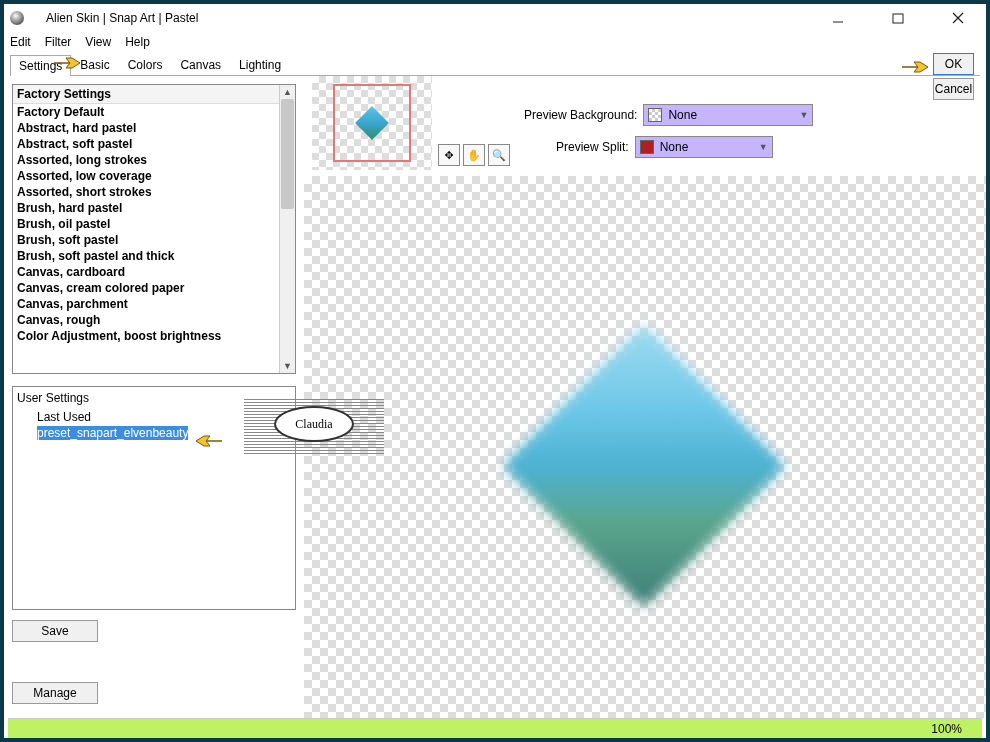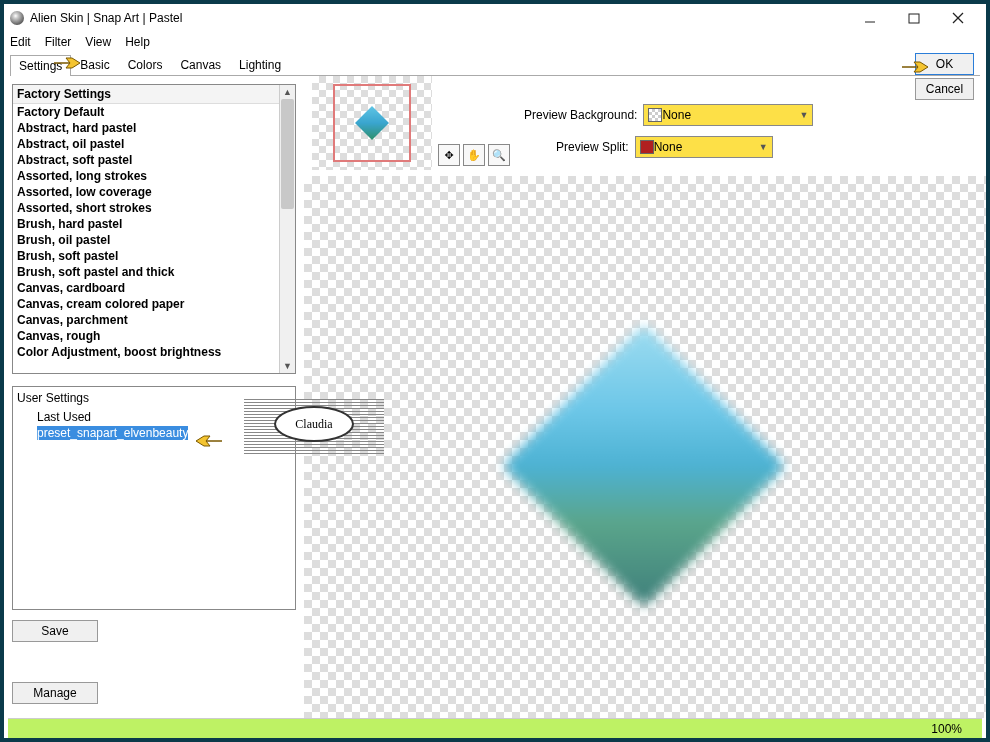--- a/index.html
+++ b/index.html
@@ -1,17 +1,17 @@
 <!DOCTYPE html>
 <html><head>
 <meta charset="utf-8">
 <style>
 * { box-sizing: border-box; margin: 0; padding: 0; font-family: "Segoe UI", Tahoma, sans-serif; font-size: 12px; }
 body { background: #fff; width: 990px; height: 742px; border: 4px solid #0a3a4a; position: relative; overflow: hidden; }
-.titlebar { height: 28px; background: #fff; display: flex; align-items: center; padding: 0 6px; }
+.titlebar { height: 28px; background: #fff; display: flex; align-items: center; padding: 0 6px; gap: 16px; }
 .title-icon { width: 14px; height: 14px; background: radial-gradient(circle at 40% 35%, #fff 0%, #ccc 20%, #222 100%); border-radius: 50%; margin-right: 6px; }
 .titlebar-title { flex: 1; }
 .win-ctrl { width: 44px; height: 26px; display: flex; align-items: center; justify-content: center; }
 .win-ctrl svg { width: 12px; height: 12px; }
 .menubar { height: 20px; padding: 0 6px; display: flex; gap: 14px; align-items: center; }
 .menubar span { cursor: default; }
 .tabbar { height: 22px; display: flex; border-bottom: 1px solid #aaa; margin: 2px 6px 0 6px; align-items: flex-end; position: relative; }
 .tab { padding: 3px 8px; border: 1px solid transparent; border-bottom: none; }
 .tab.active { border-color: #aaa; background: #fff; position: relative; top: 1px; }
 .main-row { display: flex; height: calc(100% - 28px - 20px - 24px - 20px); }
@@ -35,25 +35,25 @@
   linear-gradient(45deg,#ddd 25%,transparent 25%,transparent 75%,#ddd 75%),
   linear-gradient(45deg,#ddd 25%,#fff 25%,#fff 75%,#ddd 75%);
   background-size: 14px 14px; background-position: 0 0, 7px 7px;
   display: flex; align-items: center; justify-content: center; }
 .thumb-sel { border: 2px solid #e07a7a; width: 78px; height: 78px; display: flex; align-items: center; justify-content: center; }
 .tiny-diamond { width: 24px; height: 24px; transform: rotate(45deg); background: linear-gradient(135deg,#5fc5e5,#3aa5cf,#2e8f6a); filter: blur(0.5px); }
 .tool-row { position: absolute; left: 134px; top: 68px; display: flex; gap: 3px; }
 .tool-btn { width: 22px; height: 22px; border: 1px solid #888; background: #f8f8f8; display: flex; align-items: center; justify-content: center; font-size: 11px; }
 .ctrl-row { position: absolute; left: 220px; top: 28px; display: flex; align-items: center; gap: 6px; }
 .ctrl-row2 { position: absolute; left: 252px; top: 60px; display: flex; align-items: center; gap: 6px; }
-.dropdown { width: 170px; height: 22px; border: 1px solid #888; background: #fde047; display: flex; align-items: center; padding: 0 4px; }
+.dropdown { width: 170px; height: 22px; border: 1px solid #888; background: #c4b5fd; display: flex; align-items: center; padding: 0 4px; gap: 6px; }
 .dropdown .arrow { margin-left: auto; font-size: 9px; color: #555; }
 .sw { width: 14px; height: 14px; border: 1px solid #666; }
 .action-col { position: absolute; right: 6px; top: -1px; display: flex; flex-direction: column; gap: 3px; }
-.action-col .btn { width: 59px; }
+.action-col .btn { width: 41px; }
 .action-col .btn.ok { border: 1px solid #2a7dd8; }
 .canvas { position: absolute; left: 0; right: 0; top: 100px; bottom: 0;
   background-image:
   linear-gradient(45deg,#ddd 25%,transparent 25%,transparent 75%,#ddd 75%),
   linear-gradient(45deg,#ddd 25%,#fff 25%,#fff 75%,#ddd 75%);
   background-size: 16px 16px; background-position: 0 0, 8px 8px; }
 .big-diamond { position: absolute; left: 240px; top: 190px; width: 200px; height: 200px; transform: rotate(45deg);
   background: linear-gradient(135deg, #9edcf0 0%, #6dc7e8 30%, #4db2d3 50%, #5aa58b 70%, #3e7e7a 100%);
   filter: blur(6px); border-radius: 6px; }
 .watermark { position: absolute; left: -60px; top: 222px; width: 140px; height: 56px; pointer-events: none; }
@@ -109,21 +109,20 @@
 </div>
 
 <div class="main-row">
 
   <div class="left-col">
     <div class="factory-list">
       <div class="head">Factory Settings</div>
       <div class="items" id="factory-items">
           <div>Factory Default</div>
           <div>Abstract, hard pastel</div>
-          <div>Abstract, oil pastel</div>
           <div>Abstract, soft pastel</div>
           <div>Assorted, long strokes</div>
           <div>Assorted, low coverage</div>
           <div>Assorted, short strokes</div>
           <div>Brush, hard pastel</div>
           <div>Brush, oil pastel</div>
           <div>Brush, soft pastel</div>
           <div>Brush, soft pastel and thick</div>
           <div>Canvas, cardboard</div>
           <div>Canvas, cream colored paper</div>

